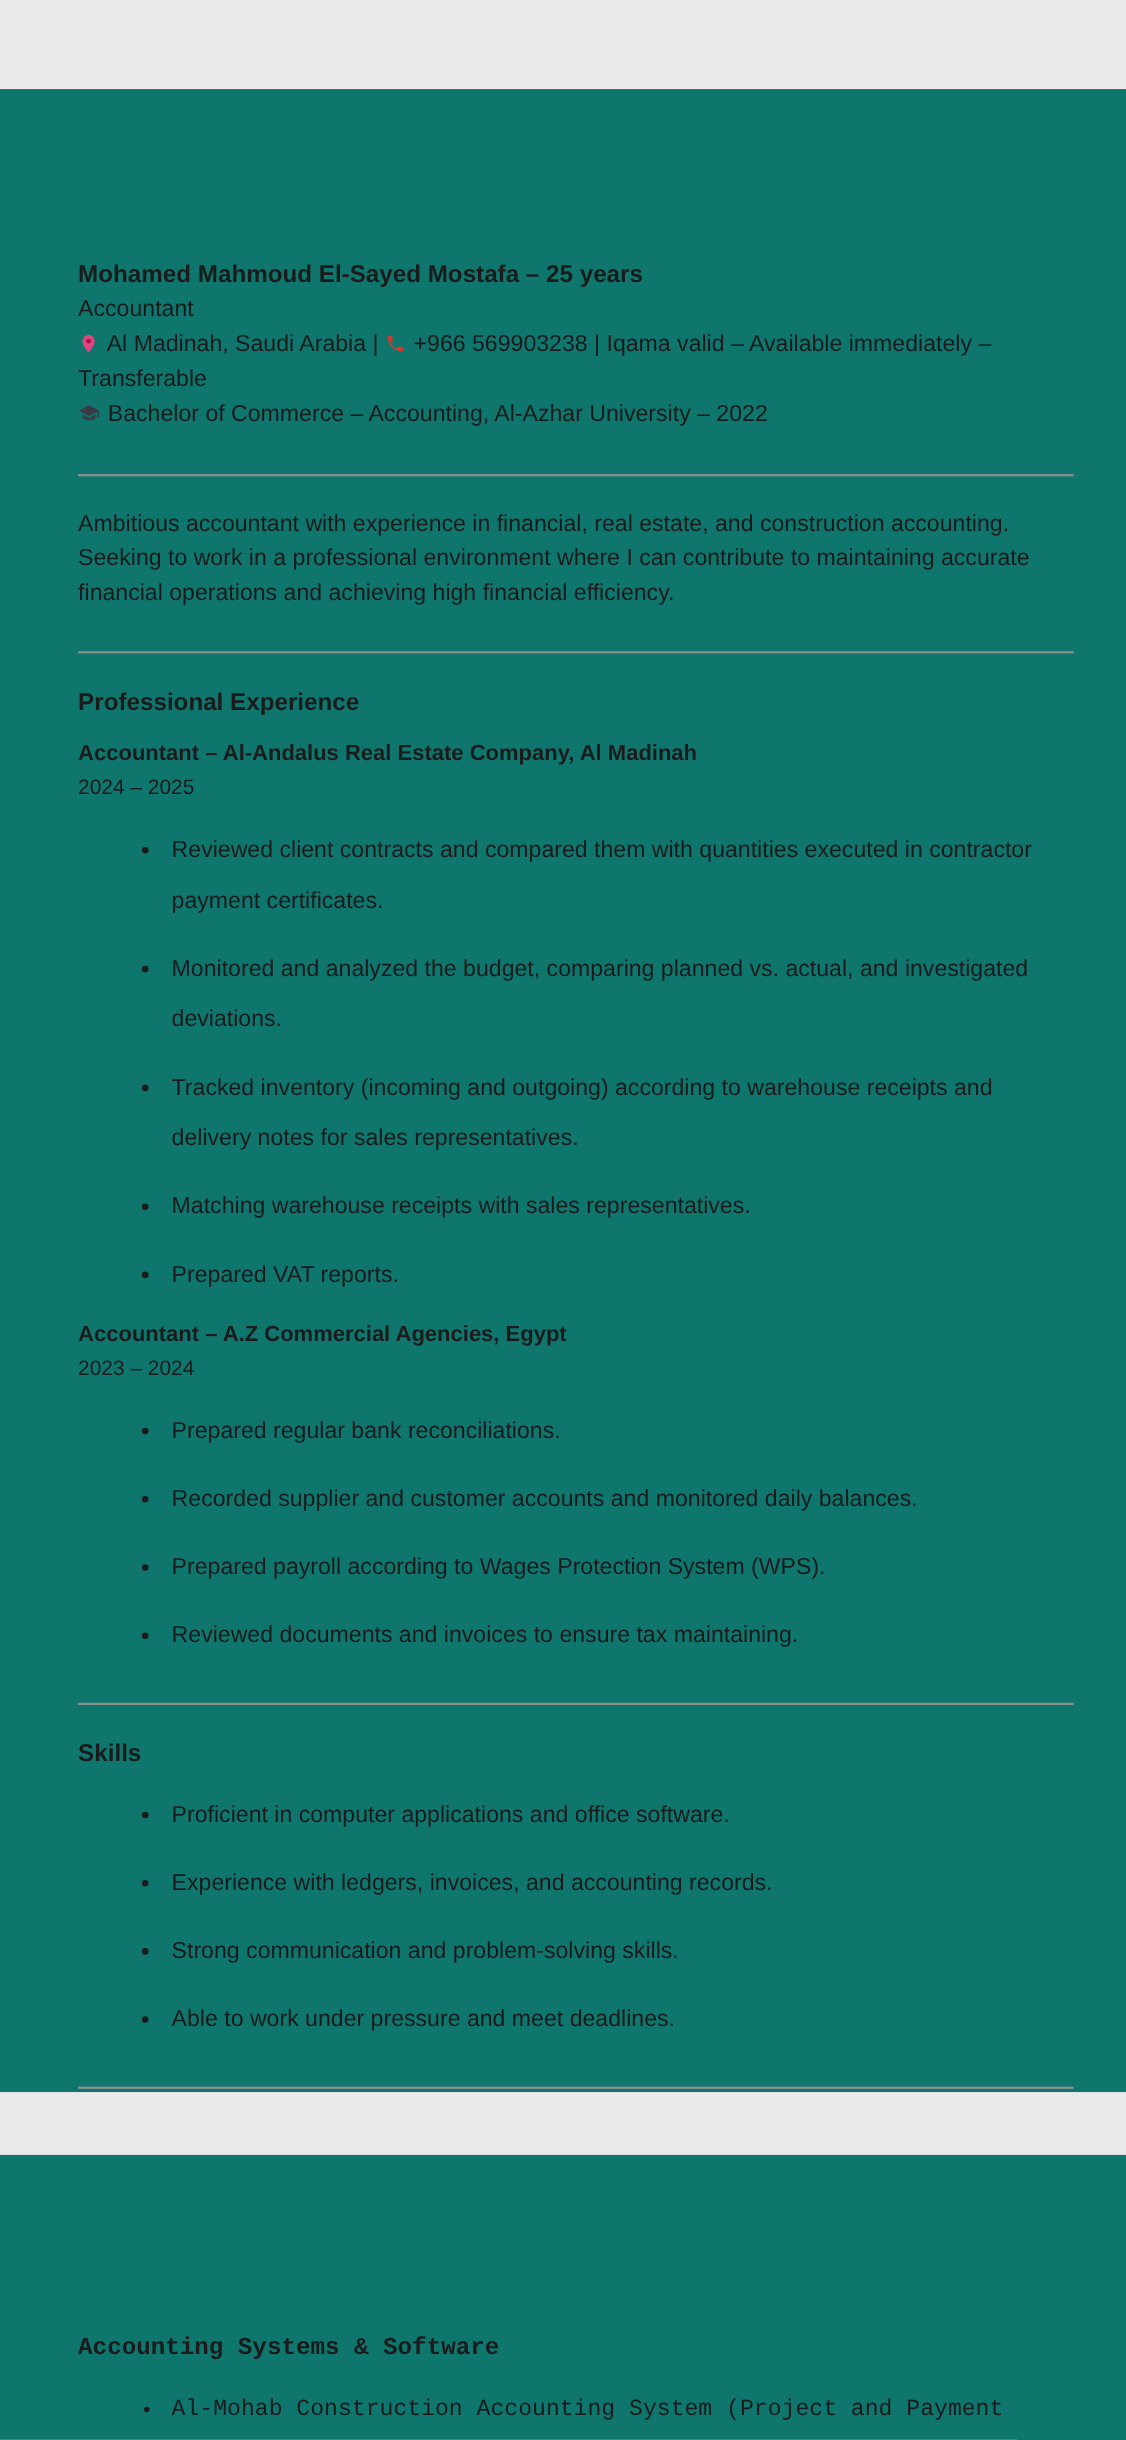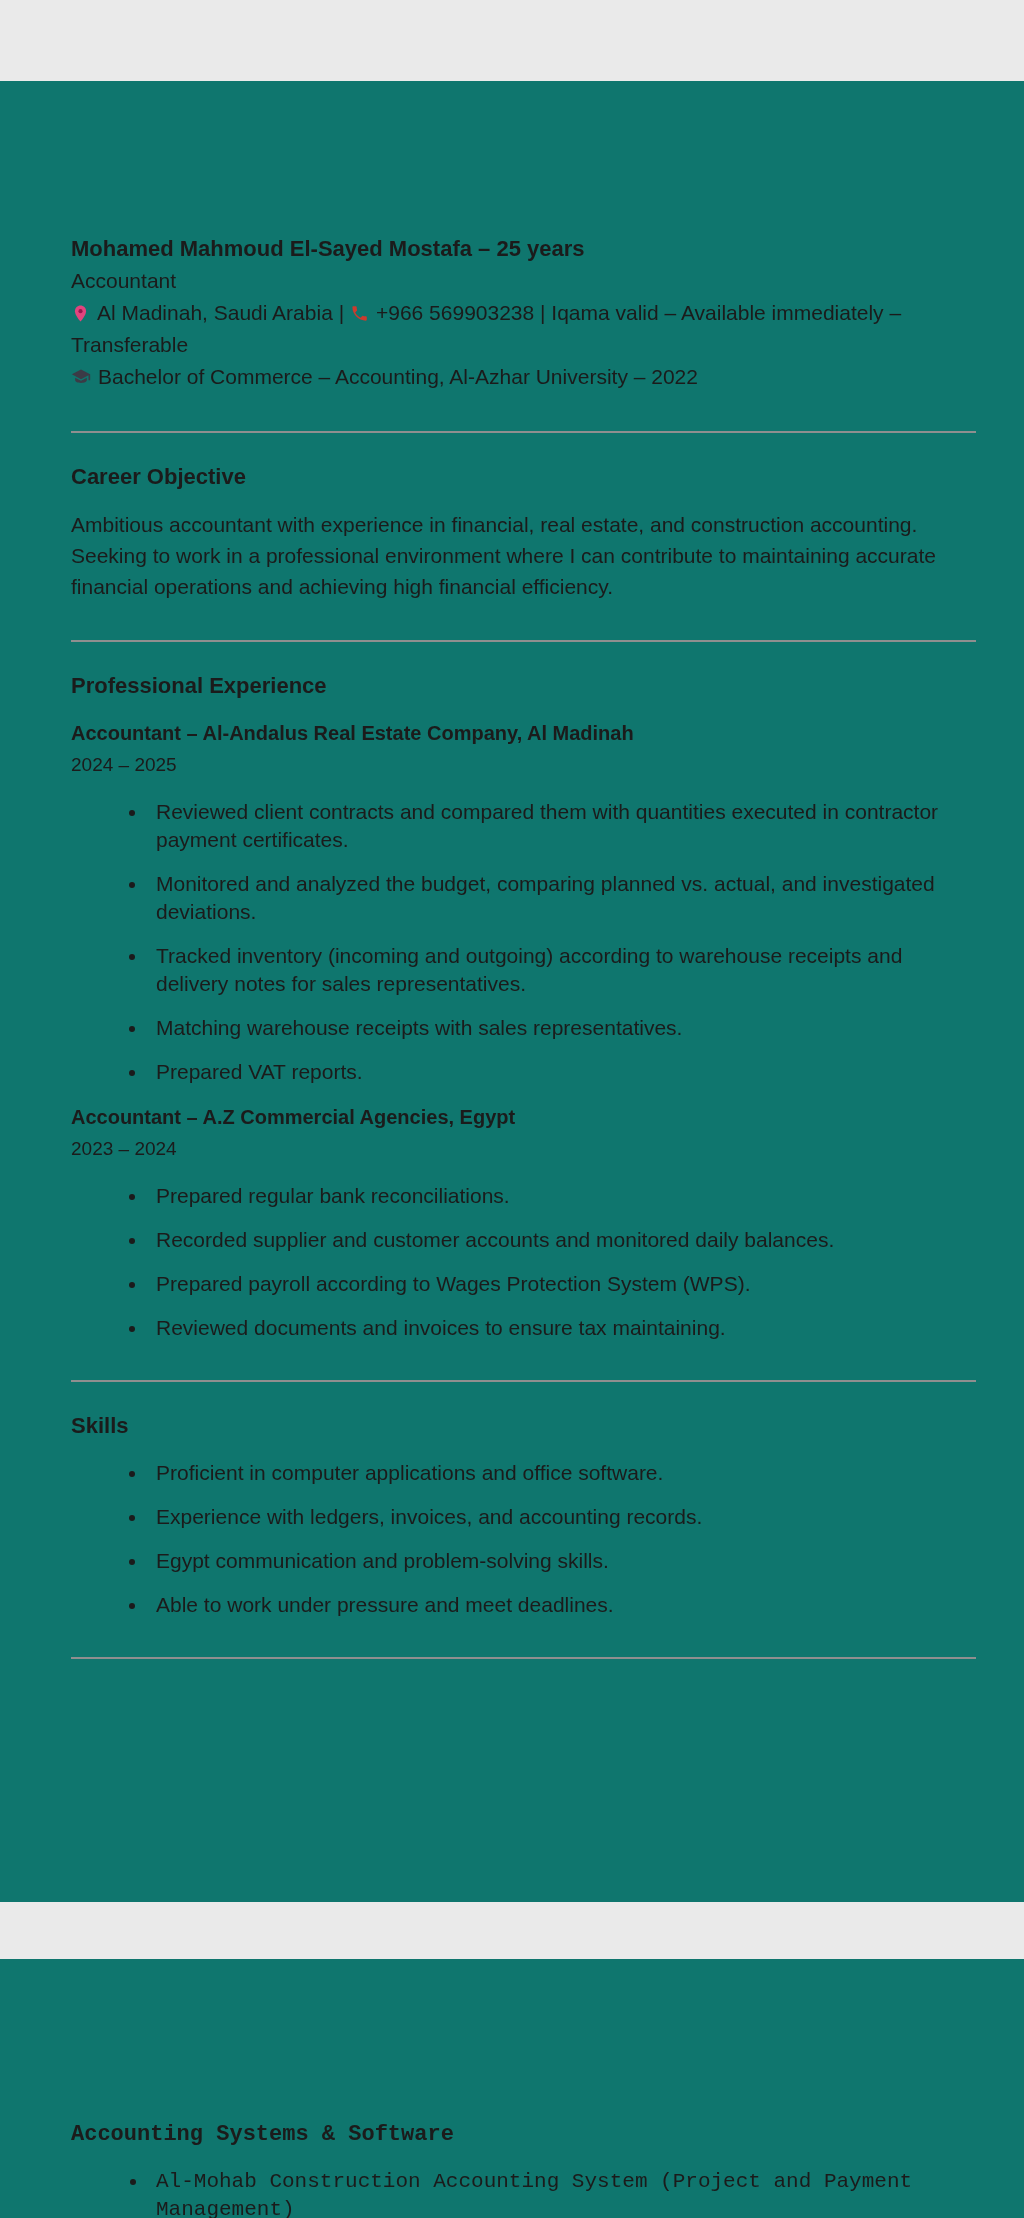--- a/index.html
+++ b/index.html
@@ -32,21 +32,21 @@
   .dates { font-size: 19px; line-height: 31px; }
   .para { font-size: 21px; line-height: 31px; }
 
   hr.rule {
     border: none; border-top: 2px solid #8f8f8f;
     margin: 38px 0 28px 0;
   }
 
   ul.bullets { list-style: disc; margin: 18px 0 0 0; padding-left: 77px; }
   ul.bullets li {
-    font-size: 21px; line-height: 28px;
+    font-size: 21px; line-height: 46px;
     padding-left: 8px; margin-bottom: 16px;
   }
 </style>
 </head>
 <body>
 
 <div class="viewer">
 
   <div class="band band-top"></div>
 
@@ -67,21 +67,20 @@
       <p class="contact">
         <span class="icon"><svg width="20" height="20" viewBox="0 0 24 24">
               <path d="M12 3 1 8.8l11 5.8 9-4.7V16h2V8.8L12 3z" fill="#3b3b46"></path>
               <path d="M5 12.9V16c0 1.8 3.1 3.2 7 3.2s7-1.4 7-3.2v-3.1l-7 3.7-7-3.7z" fill="#3b3b46"></path>
             </svg></span><span>Bachelor of Commerce – Accounting, Al-Azhar University – 2022</span>
       </p>
     </header>
 
     <hr class="rule">
 
-    <h2 class="section-title">Career Objective</h2>
     <p class="para">Ambitious accountant with experience in financial, real estate, and construction accounting. Seeking to work in a professional environment where I can contribute to maintaining accurate financial operations and achieving high financial efficiency.</p>
 
     <hr class="rule">
 
     <h2 class="section-title">Professional Experience</h2>
 
     <h3 class="job-title">Accountant – Al-Andalus Real Estate Company, Al Madinah</h3>
     <p class="dates">2024 – 2025</p>
     <ul class="bullets">
       <li>Reviewed client contracts and compared them with quantities executed in contractor payment certificates.</li>
@@ -99,21 +98,21 @@
       <li>Prepared payroll according to Wages Protection System (WPS).</li>
       <li>Reviewed documents and invoices to ensure tax maintaining.</li>
     </ul>
 
     <hr class="rule">
 
     <h2 class="section-title">Skills</h2>
     <ul class="bullets">
       <li>Proficient in computer applications and office software.</li>
       <li>Experience with ledgers, invoices, and accounting records.</li>
-      <li>Egypt communication and problem-solving skills.</li>
+      <li>Strong communication and problem-solving skills.</li>
       <li>Able to work under pressure and meet deadlines.</li>
     </ul>
 
     <hr class="rule">
 
   </section>
 
   <div class="band band-gap"></div>
 
   <section class="page page-2">

